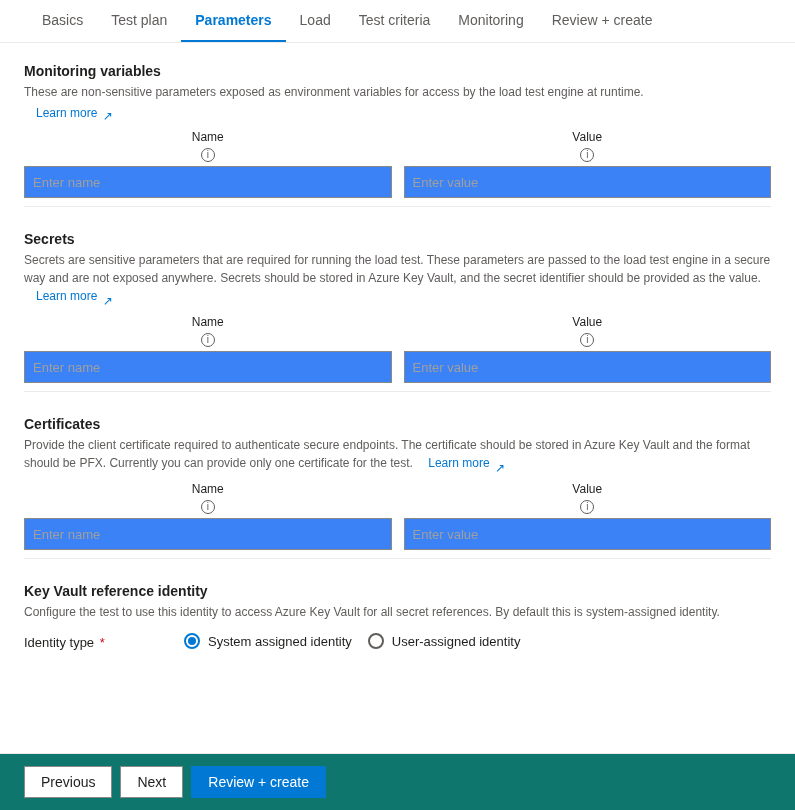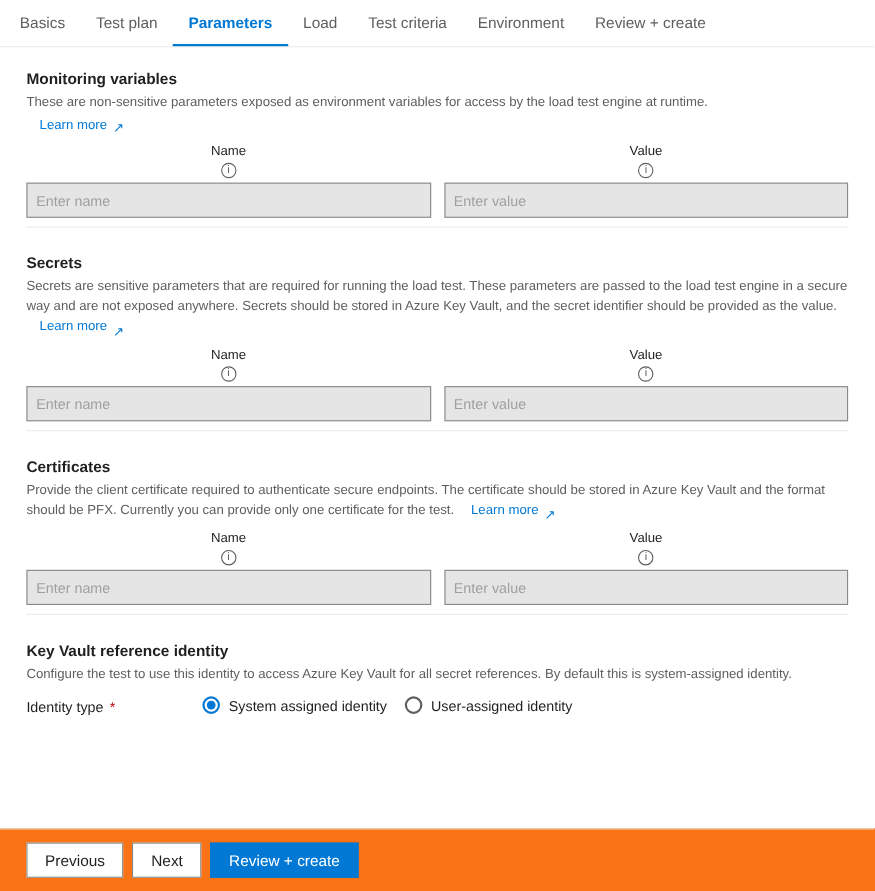--- a/index.html
+++ b/index.html
@@ -10,21 +10,21 @@
       background: #fff;
       width: 795px;
       min-height: 810px;
     }
 
     
     .nav-tabs {
       display: flex;
       align-items: center;
       border-bottom: 1px solid #edebe9;
-      padding: 0 4px;
+      padding: 0 28px;
       gap: 0;
     }
     .nav-tab {
       padding: 12px 14px;
       font-size: 14px;
       color: #605e5c;
       cursor: pointer;
       border-bottom: 2px solid transparent;
       white-space: nowrap;
     }
@@ -107,21 +107,21 @@
       line-height: 1;
     }
     .form-input {
       border: 1px solid #8a8886;
       padding: 5px 8px;
       font-size: 13px;
       color: #201f1e;
       height: 32px;
       width: 100%;
       outline: none;
-      background: #e5e5e5;
+      background: #3b82f6;
     }
     .form-input::placeholder {
       color: #a19f9d;
     }
 
     
     .section-divider {
       border: none;
       border-top: 1px solid #edebe9;
       margin: 8px 0 16px 0;
@@ -183,21 +183,21 @@
       font-size: 13px;
       color: #201f1e;
     }
 
     
     .footer {
       position: fixed;
       bottom: 0;
       left: 0;
       width: 795px;
-      background: #f97316;
+      background: #0f766e;
       border-top: 1px solid #edebe9;
       padding: 12px 24px;
       display: flex;
       align-items: center;
       gap: 8px;
     }
     .btn {
       padding: 6px 16px;
       font-size: 14px;
       cursor: pointer;
@@ -217,21 +217,21 @@
   </style>
 </head>
 <body>
 
 <nav class="nav-tabs">
   <div class="nav-tab">Basics</div>
   <div class="nav-tab">Test plan</div>
   <div class="nav-tab active">Parameters</div>
   <div class="nav-tab">Load</div>
   <div class="nav-tab">Test criteria</div>
-  <div class="nav-tab">Environment</div>
+  <div class="nav-tab">Monitoring</div>
   <div class="nav-tab">Review + create</div>
 </nav>
 
 <div class="content">
 
   <div class="section">
     <div class="section-title">Monitoring variables</div>
     <div class="section-desc">These are non-sensitive parameters exposed as environment variables for access by the load test engine at runtime.</div>
     <a class="learn-more">
       <span>Learn more</span>

